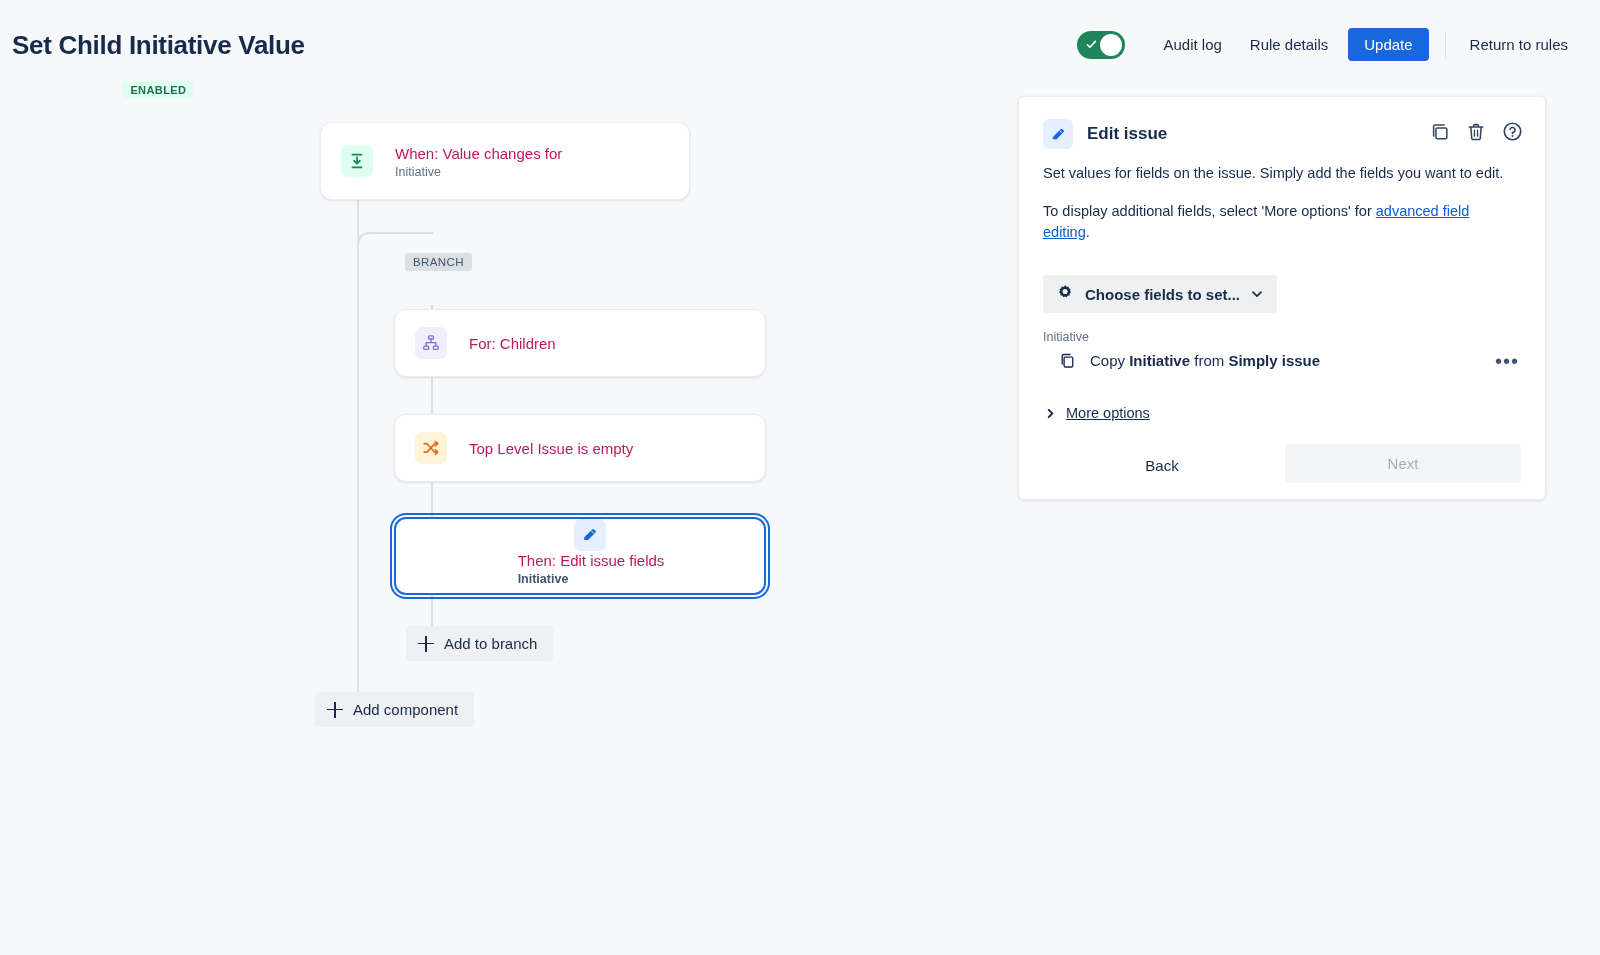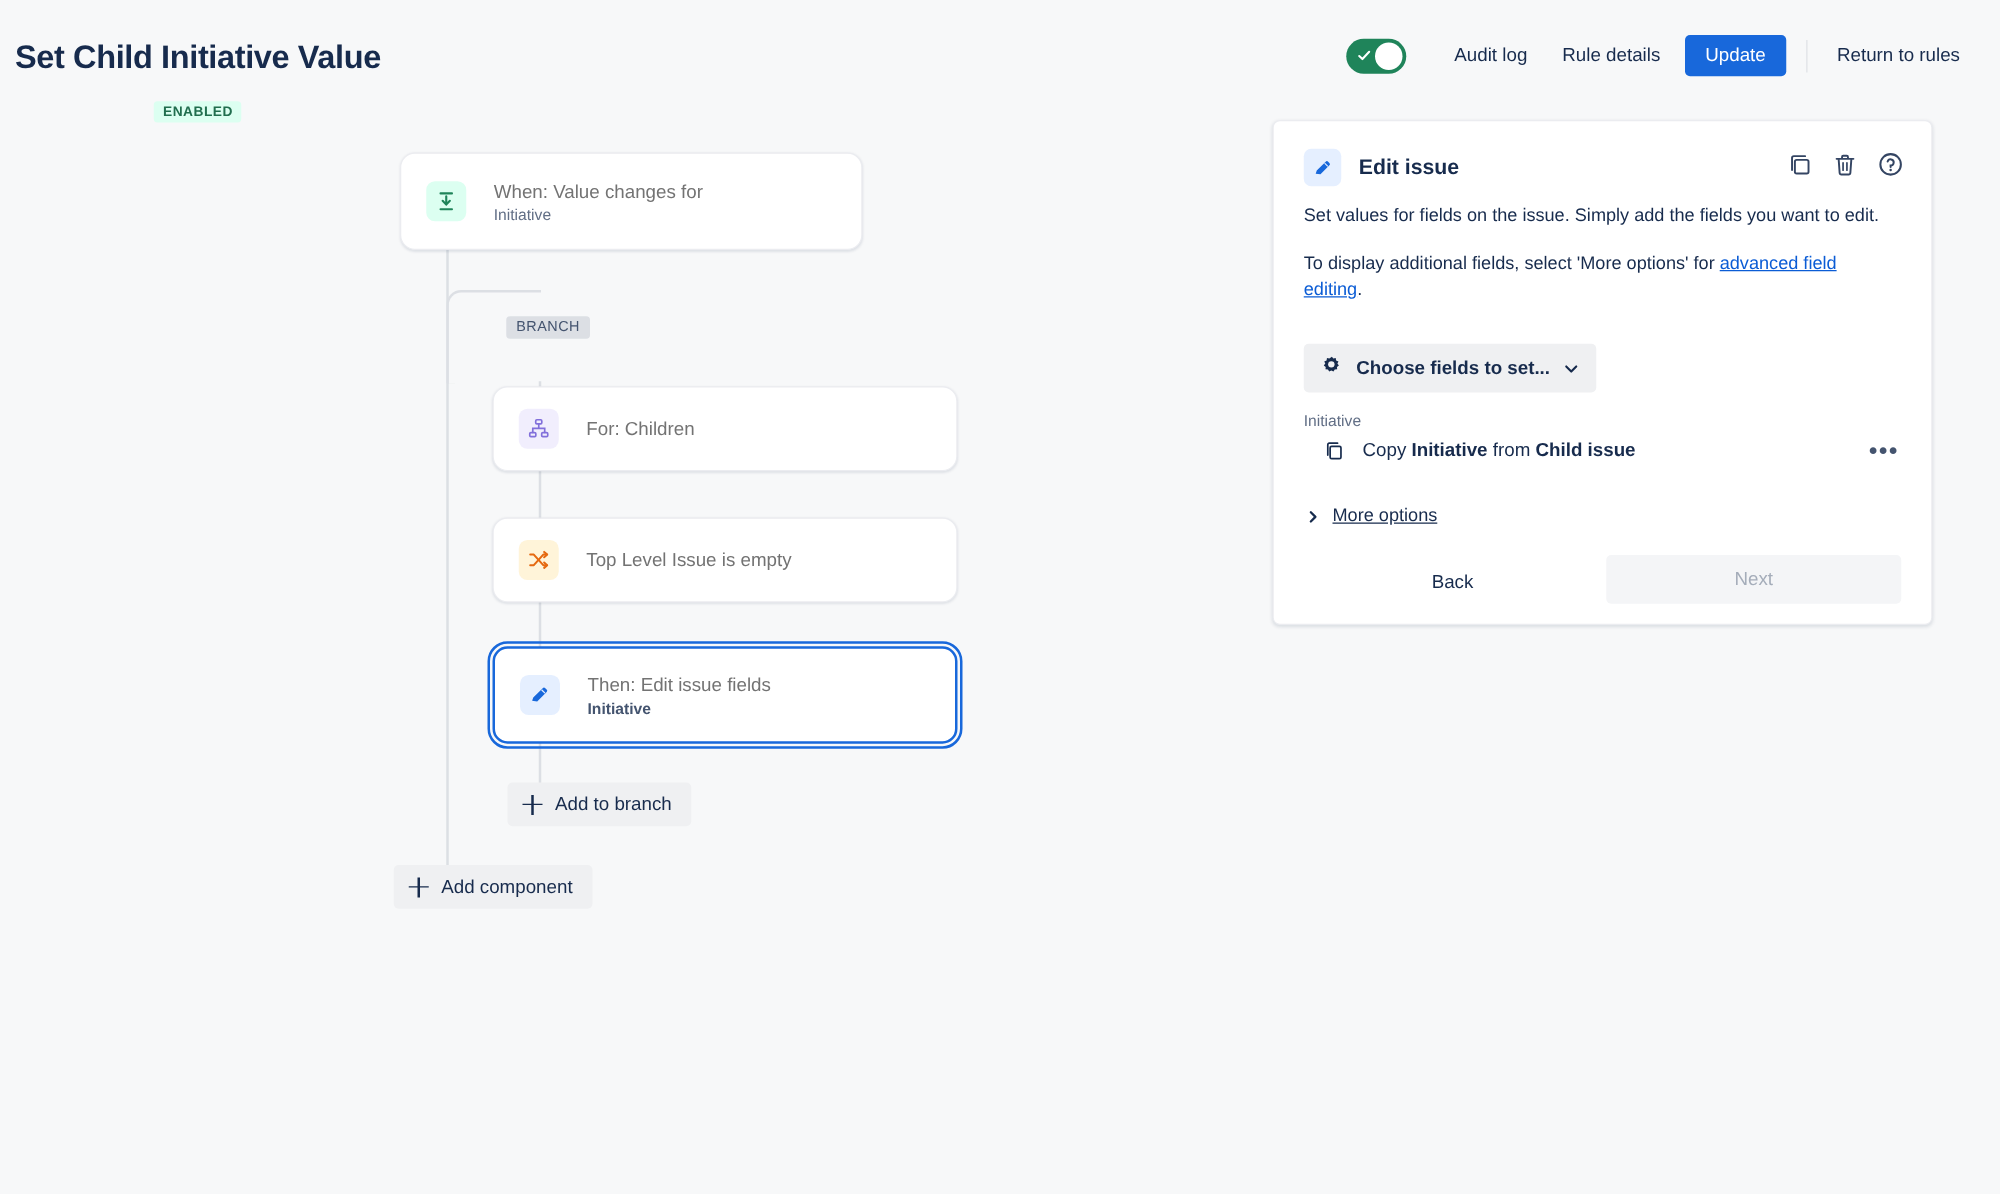--- a/index.html
+++ b/index.html
@@ -69,33 +69,34 @@
   .node {
     position: absolute; background: #fff; border: 1px solid #EBECF0;
     border-radius: 12px; box-shadow: 0 1px 2px rgba(9,30,66,0.10);
     display: flex; align-items: center; cursor: pointer;
   }
   .node .icon-box {
     width: 32px; height: 32px; border-radius: 7px; margin-left: 20px;
     display: flex; align-items: center; justify-content: center; flex: none;
   }
   .node .labels { margin-left: 22px; }
-  .node .ttl { font-size: 15px; color: #737373; line-height: 19px; }
+  .node .ttl { font-size: 15px; color: #be185d; line-height: 19px; }
   .node .sub { font-size: 12.5px; color: #44546F; font-weight: 700; margin-top: 2px; }
   .node .sub-light { font-size: 12.5px; color: #626F86; font-weight: 400; margin-top: 2px; }
 
   .ic-green  { background: #DCFFF1; }
   .ic-purple { background: #F1EEFD; }
   .ic-yellow { background: #FFF4D9; }
   .ic-blue   { background: #E5EFFF; }
 
   #node-selected {
     border: 2px solid #1868DB;
     outline: 2px solid #1868DB; outline-offset: 2px;
     box-shadow: none;
+    flex-direction: column;
   }
 
   #branch-label {
     position: absolute; background: #DCDFE4; color: #44546F;
     font-size: 11.5px; letter-spacing: 0.4px; font-weight: 400;
     padding: 3px 8px; border-radius: 3px;
   }
 
   .add-btn {
     position: absolute; background: #EFF0F2; border: none; border-radius: 4px;
@@ -335,21 +336,21 @@
 
   <div id="field-label">Initiative</div>
 
   <div id="field-row">
     <span class="copy-ic">
       <svg width="17" height="17" viewBox="0 0 20 20">
         <rect x="6" y="6" width="10.2" height="11.6" rx="1.4" stroke="#172B4D" stroke-width="1.6" fill="none"></rect>
         <path d="M3.8 14.2 V4.4 A1.4 1.4 0 0 1 5.2 3 H13" stroke="#172B4D" stroke-width="1.6" fill="none" stroke-linecap="round"></path>
       </svg>
     </span>
-    <span id="field-text"><span>Copy </span><b>Initiative</b><span> from </span><b>Child issue</b></span>
+    <span id="field-text"><span>Copy </span><b>Initiative</b><span> from </span><b>Simply issue</b></span>
     <span id="field-more">•••</span>
   </div>
 
   <div id="more-options">
     <svg width="11" height="11" viewBox="0 0 12 12">
       <path d="M4 2 L8 6 L4 10" stroke="#172B4D" stroke-width="2" fill="none" stroke-linecap="round" stroke-linejoin="round"></path>
     </svg>
     <span class="lbl">More options</span>
   </div>
 </div>

